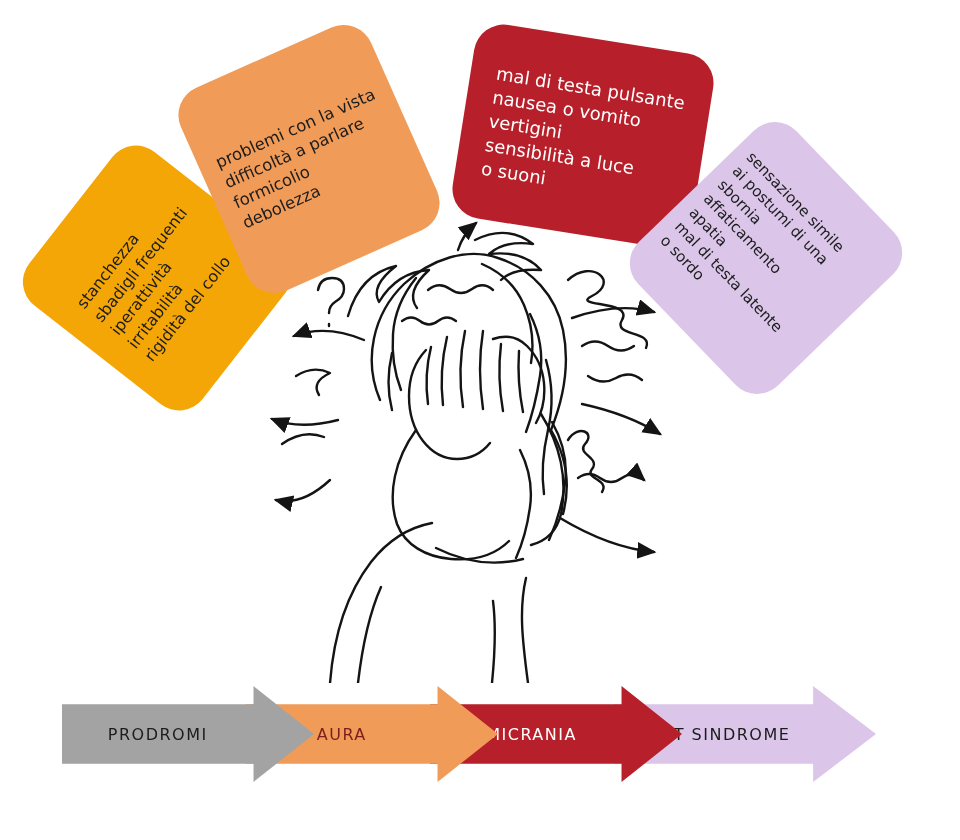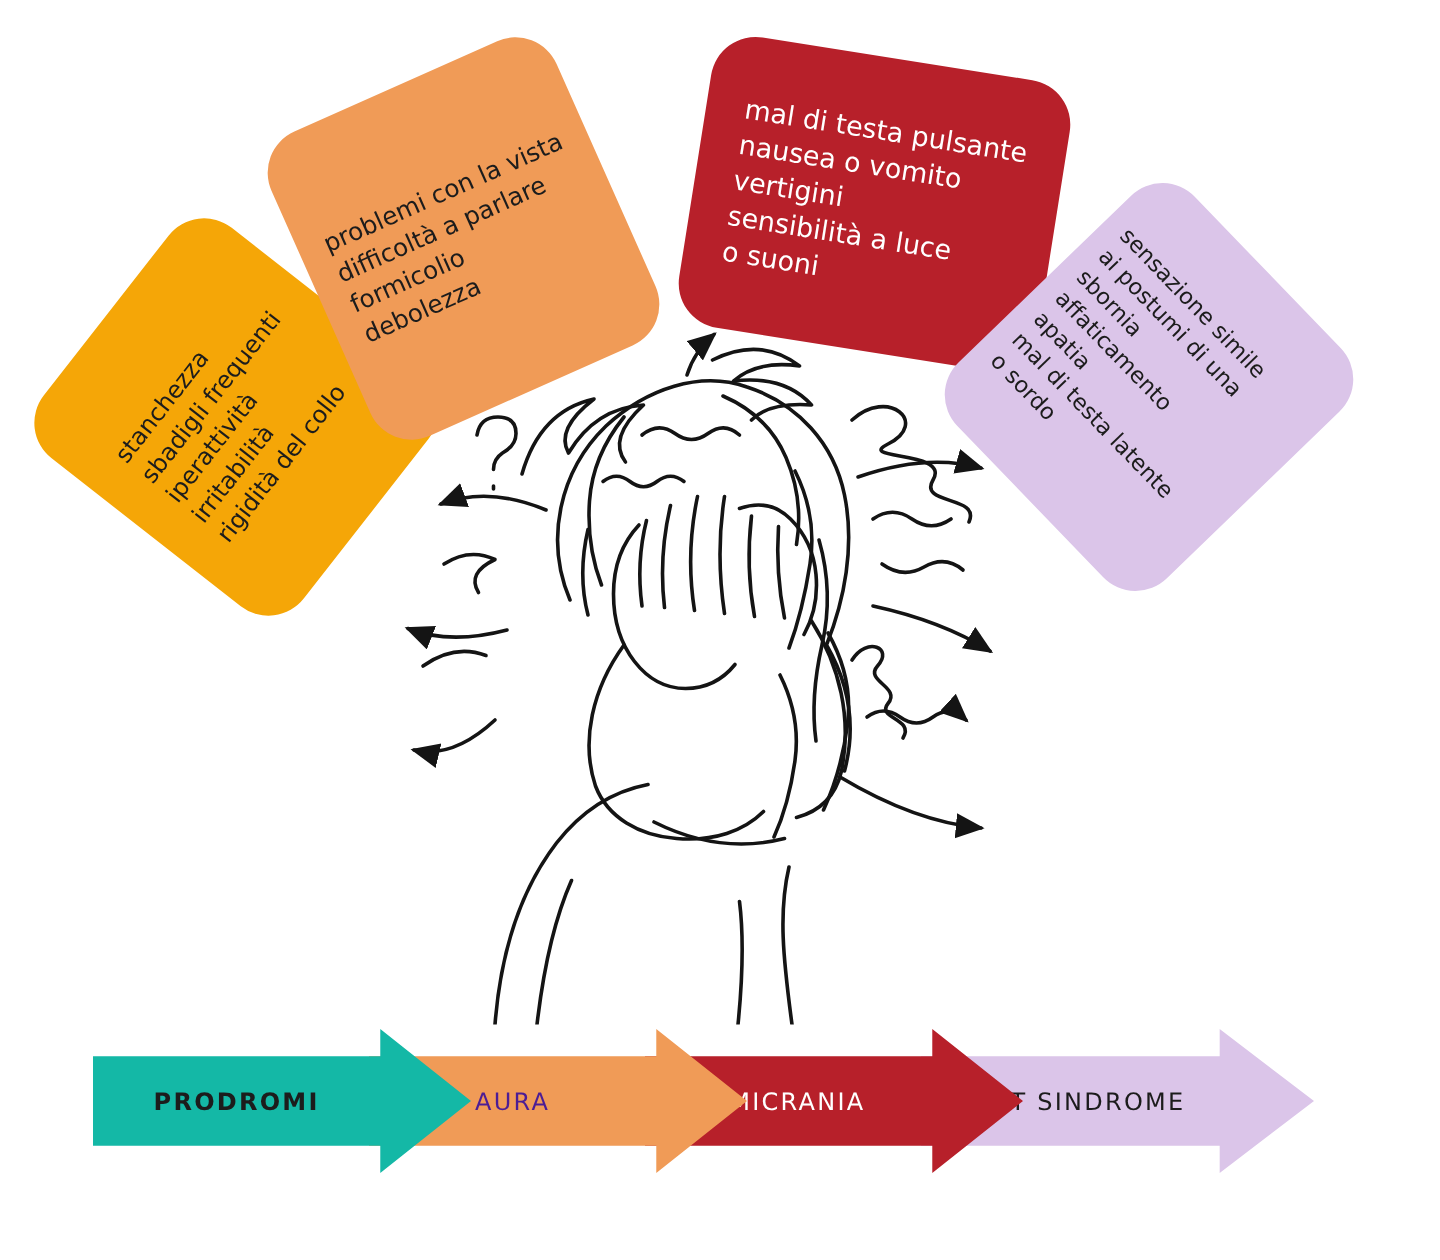--- a/index.html
+++ b/index.html
@@ -156,25 +156,25 @@
           <path d="M298,465 C292,420 289,390 296,360"></path>
           <path d="M206,330 Q250,352 293,341"></path>
           <path d="M128,465 q7,-60 23,-96"></path>
           <path d="M262,465 q5,-50 1,-82"></path>
         </g>
       </g>
     </svg>
   </div>
 
   <div class="timeline">
-    <div class="arrow a1" style="background-color: #14b8a6; font-weight: bold;">
+    <div class="arrow a1" style="background-color: #a3a3a3;">
       <div class="arrow-label" style="color: rgb(28, 28, 28);">PRODROMI</div>
     </div>
     <div class="arrow a2" style="background-color: rgb(240, 155, 87);">
-      <div class="arrow-label" style="color: #4c1d95;">AURA</div>
+      <div class="arrow-label" style="color: #7f1d1d;">AURA</div>
     </div>
     <div class="arrow a3" style="background-color: rgb(183, 32, 42);">
       <div class="arrow-label" style="color: rgb(255, 255, 255);">EMICRANIA</div>
     </div>
     <div class="arrow a4" style="background-color: rgb(219, 197, 233);">
       <div class="arrow-label" style="color: rgb(28, 28, 28);">POST SINDROME</div>
     </div>
   </div>
 
 </div>

